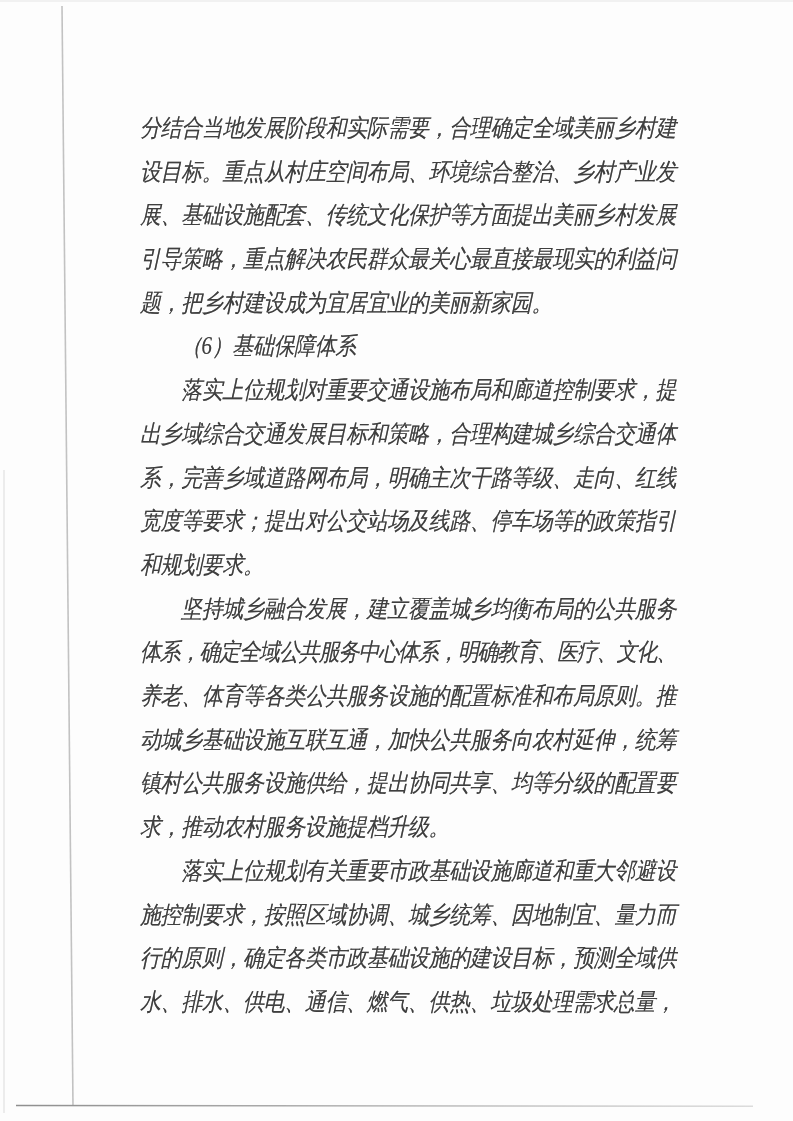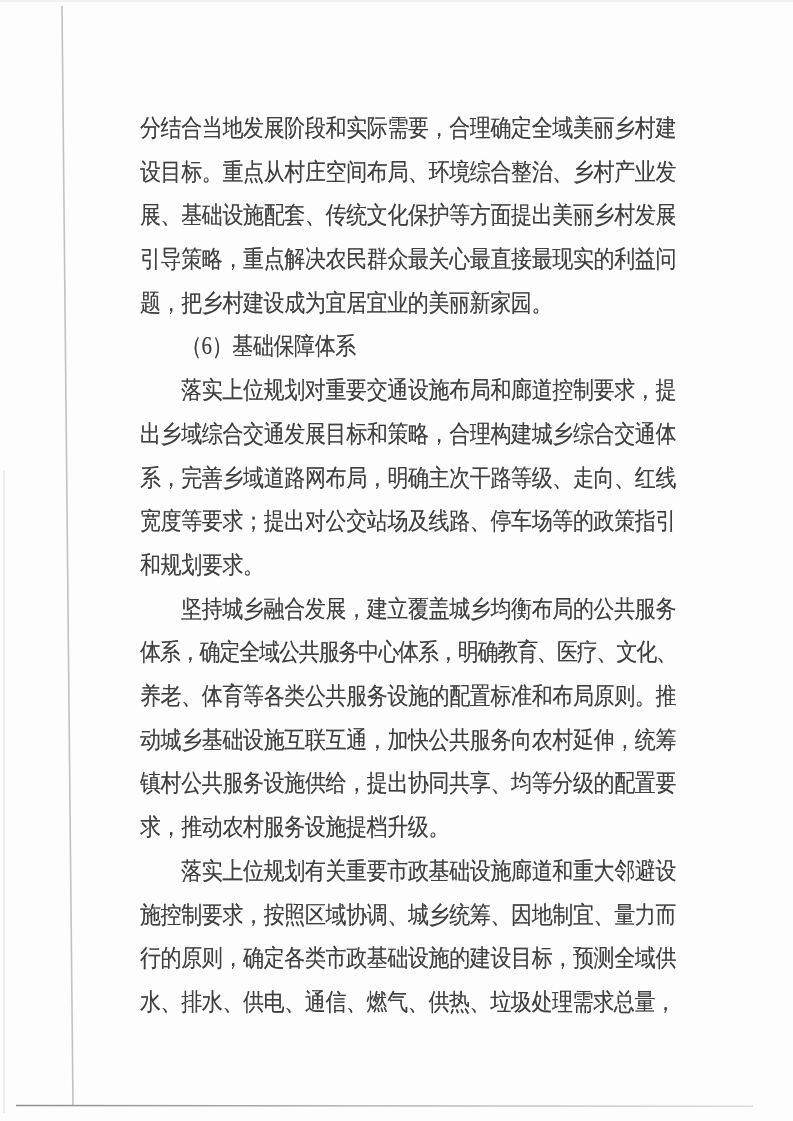--- a/index.html
+++ b/index.html
@@ -7,20 +7,21 @@
     padding: 0;
     background: #ffffff;
   }
   .page {
     position: relative;
     width: 793px;
     height: 1121px;
     overflow: hidden;
     background: #fdfdfd;
     font-family: "Liberation Serif", serif;
+    font-style: italic;
   }
   .artifacts {
     position: absolute;
     left: 0;
     top: 0;
     width: 793px;
     height: 1121px;
     pointer-events: none;
   }
   .doc-text {

